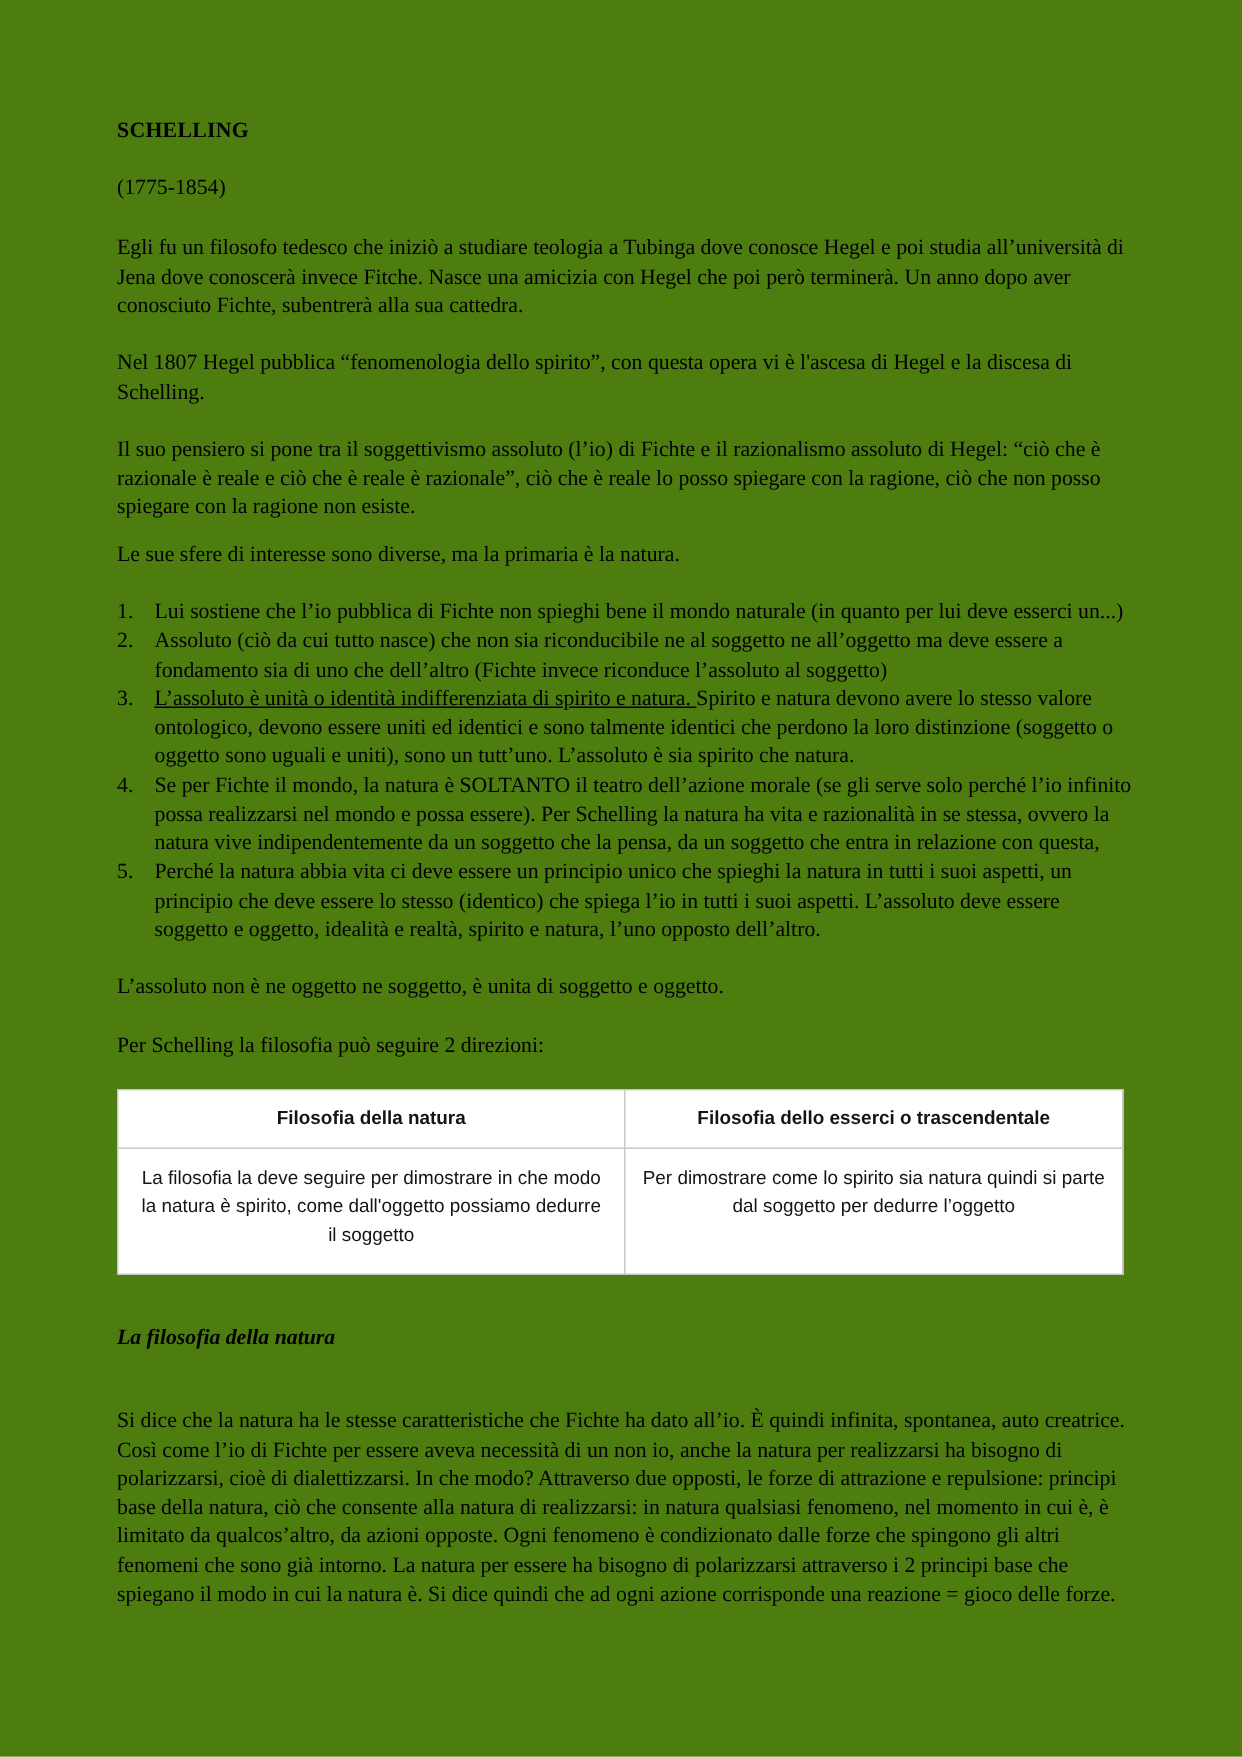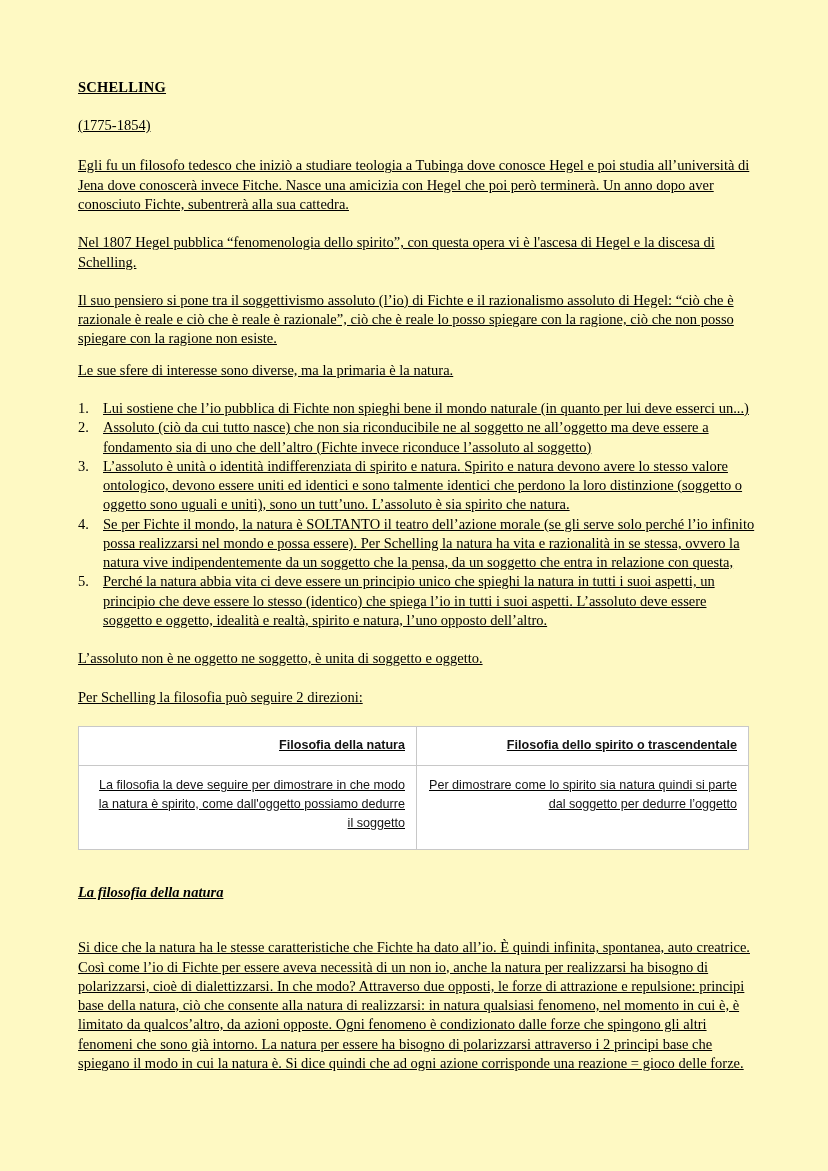--- a/index.html
+++ b/index.html
@@ -11,24 +11,23 @@
     width: 828px;
     height: 1171px;
     font-family: "Liberation Serif", "DejaVu Serif", serif;
     color: #000000;
     overflow: hidden;
   }
   #page {
     position: relative;
     width: 828px;
     height: 1171px;
-    background: #fef9c3;
+    background: #4d7c0f;
     box-sizing: border-box;
     padding: 78px 70px 0 78px;
-    text-decoration: underline;
   }
   .doc-title {
     font-size: 14.5px;
     font-weight: bold;
     letter-spacing: 0.2px;
     margin: 0 0 20px 0;
     line-height: 1.25;
   }
   .para {
     font-size: 14.5px;
@@ -73,21 +72,21 @@
     margin: 0 0 0 0;
     background: #ffffff;
     table-layout: fixed;
   }
   table.dir-table th,
   table.dir-table td {
     border: 1px solid #c8c8c8;
     font-family: "Liberation Sans", "DejaVu Sans", sans-serif;
     font-size: 12.6px;
     line-height: 1.5;
-    text-align: right;
+    text-align: center;
     vertical-align: top;
     color: #141414;
     margin-top: 12px;
   }
   table.dir-table th {
     font-weight: bold;
     padding: 9px 11px 10px 11px;
   }
   table.dir-table td {
     font-weight: normal;
@@ -138,21 +137,21 @@
 
   <div class="table-wrap">
     <table class="dir-table">
       <colgroup>
           <col class="c1">
           <col class="c2">
         </colgroup>
       <thead>
         <tr>
           <th>Filosofia della natura</th>
-          <th>Filosofia dello spirito o trascendentale</th>
+          <th>Filosofia dello esserci o trascendentale</th>
         </tr>
       </thead>
       <tbody>
         <tr>
           <td>La filosofia la deve seguire per dimostrare in che modo la natura è spirito, come dall'oggetto possiamo dedurre il soggetto</td>
           <td>Per dimostrare come lo spirito sia natura quindi si parte dal soggetto per dedurre l’oggetto</td>
         </tr>
       </tbody>
     </table>
   </div>

